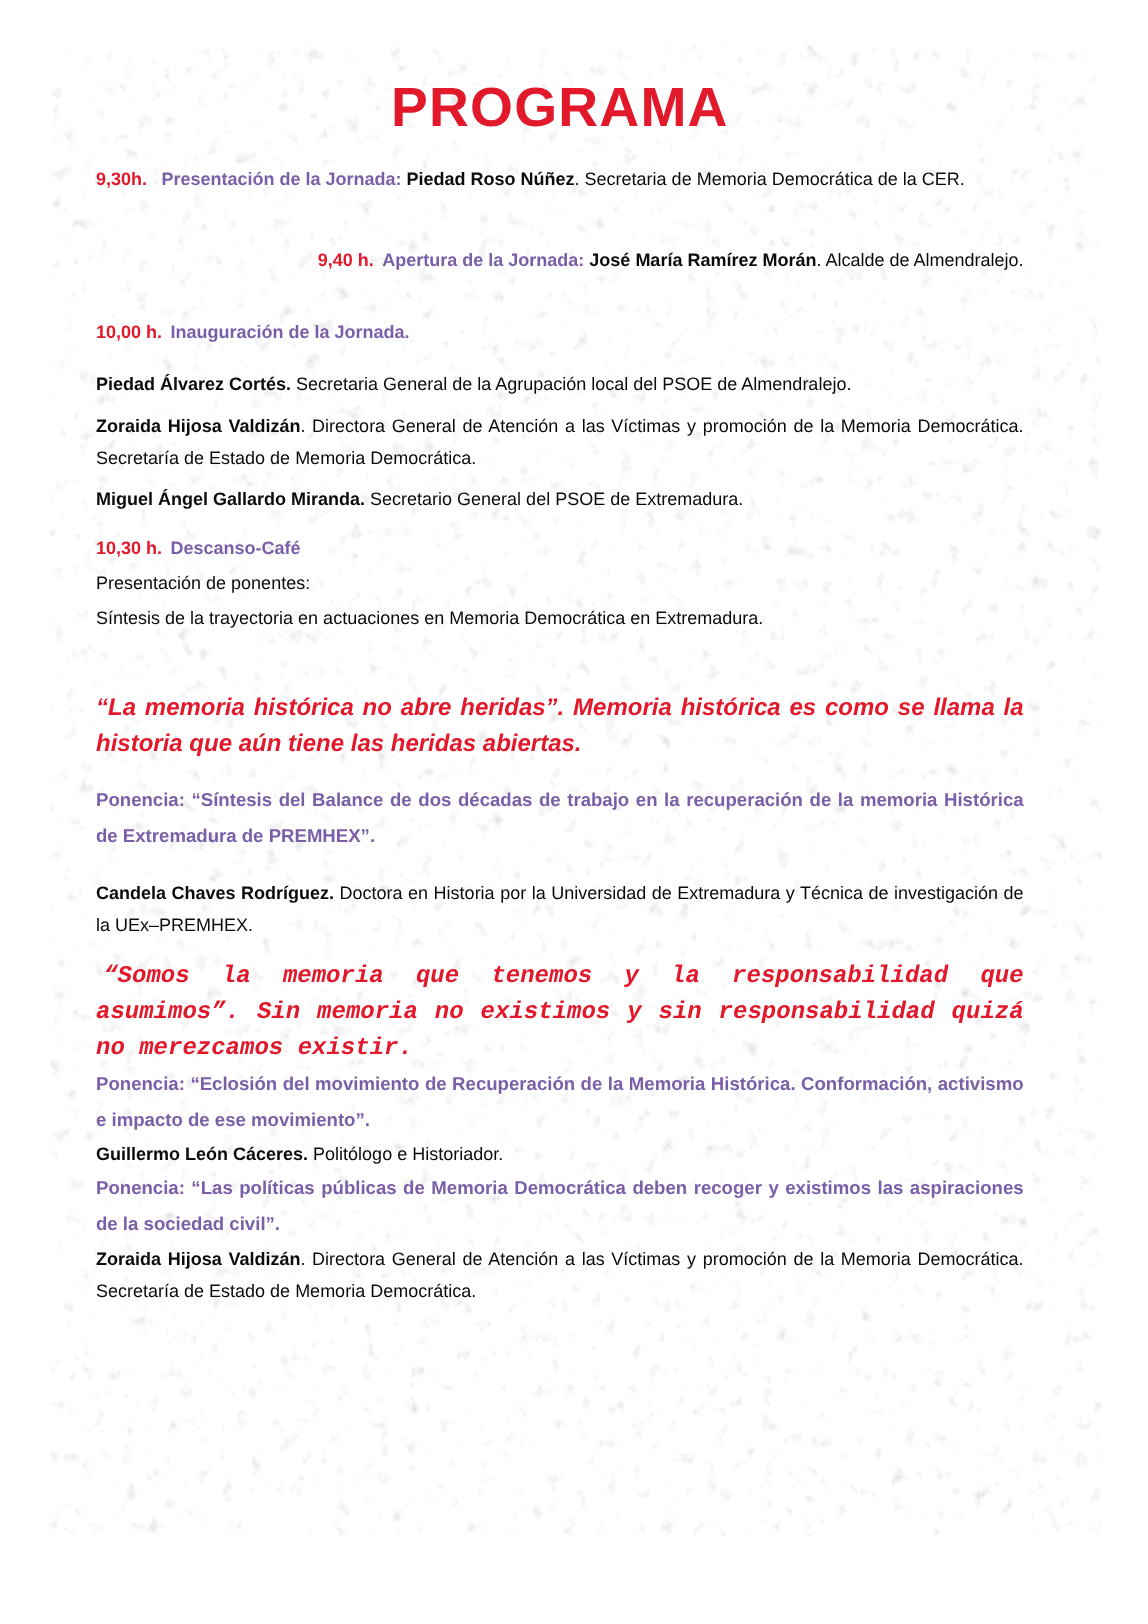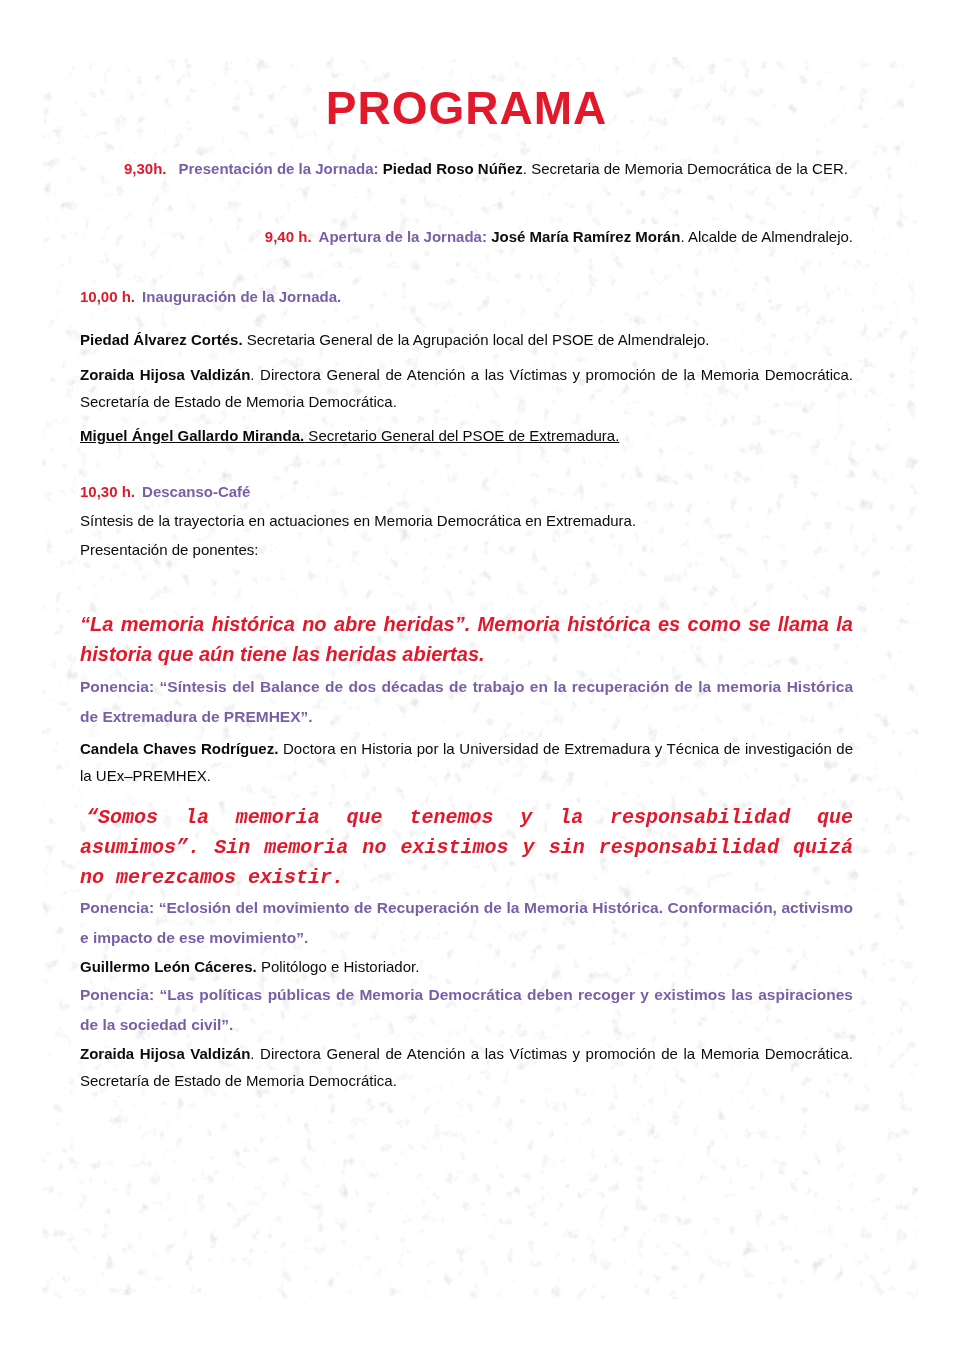--- a/index.html
+++ b/index.html
@@ -9,21 +9,21 @@
     height: 1353px;
     position: relative;
     overflow: hidden;
     background: #ffffff;
     font-family: "Liberation Sans", sans-serif;
     color: var(--ink, #0b0b0b);
   }
   .paper {
     position: absolute;
     left: 42px;
-    top: 57px;
+    top: 38px;
     width: 876px;
     height: 1242px;
     background: #ffffff;
   }
   .texture {
     position: absolute;
     left: 0; top: 0;
     width: 100%; height: 100%;
     opacity: 0.85;
   }
@@ -57,31 +57,31 @@
   }
   .ponencia {
     color: var(--purple, #7a5fa8);
     font-weight: bold;
     font-size: 15.5px;
     line-height: 30px;
     text-align: justify;
   }
   .indent { text-indent: 6px; }
   
-  .mt-l1  { margin-top: 26px; margin-left: 44px; }
+  .mt-l1  { margin-top: 26px; }
   .mt-l2  { margin-top: 41px; text-align: right; }
   .mt-h3  { margin-top: 33px; }
   .mt-pa  { margin-top: 16px; }
   .mt-pb  { margin-top: 8px; }
-  .mt-pc  { margin-top: 7px; text-decoration: underline; }
-  .mt-l5  { margin-top: 29px; }
+  .mt-pc  { margin-top: 7px; }
+  .mt-l5  { margin-top: 14px; }
   .mt-l6  { margin-top: 30px; }
   .mt-sm  { margin-top: 2px; }
   .mt-q1  { margin-top: 46px; }
-  .mt-tight { margin-top: 3px; }
+  .mt-tight { margin-top: 18px; }
   .mt-q2  { margin-top: 14px; font-family: Liberation Mono, monospace; }
   .mt-0   { margin-top: 0; }
   .mt-q3  { margin-top: 28px; }
 </style>
 </head>
 <body>
 
 <div class="paper">
   <svg class="texture" width="876" height="1242" viewBox="0 0 876 1242" preserveAspectRatio="none" xmlns="http://www.w3.org/2000/svg" aria-hidden="true">
     <defs>
@@ -128,23 +128,23 @@
 
     <p class="mt-pc">
       <span class="name">Miguel Ángel Gallardo Miranda.</span><span> Secretario General del PSOE de Extremadura.</span>
     </p>
 
     <p class="nowrap mt-l5">
       <span class="time">10,30 h.</span><span class="slabel">Descanso-Café</span>
     </p>
 
 
+    <p class="mt-sm">Presentación de ponentes:</p>
+
     <p class="mt-sm">Síntesis de la trayectoria en actuaciones en Memoria Democrática en Extremadura.</p>
-
-    <p class="mt-sm">Presentación de ponentes:</p>
 
 
     <p class="quote mt-q1">“La memoria histórica no abre heridas”. Memoria histórica es como se llama la historia que aún tiene las heridas abiertas.</p>
     <p class="ponencia mt-tight">Ponencia: “Síntesis del Balance de dos décadas de trabajo en la recuperación de la memoria Histórica de Extremadura de PREMHEX”.</p>
     <p class="just mt-tight">
       <span class="name">Candela Chaves Rodríguez.</span><span> Doctora en Historia por la Universidad de Extremadura y Técnica de investigación de la UEx–PREMHEX.</span>
     </p>
 
     <p class="quote indent mt-q2">“Somos la memoria que tenemos y la responsabilidad que asumimos”. Sin memoria no existimos y sin responsabilidad quizá no merezcamos existir.</p>
     <p class="ponencia mt-0">Ponencia: “Eclosión del movimiento de Recuperación de la Memoria Histórica. Conformación, activismo e impacto de ese movimiento”.</p>

